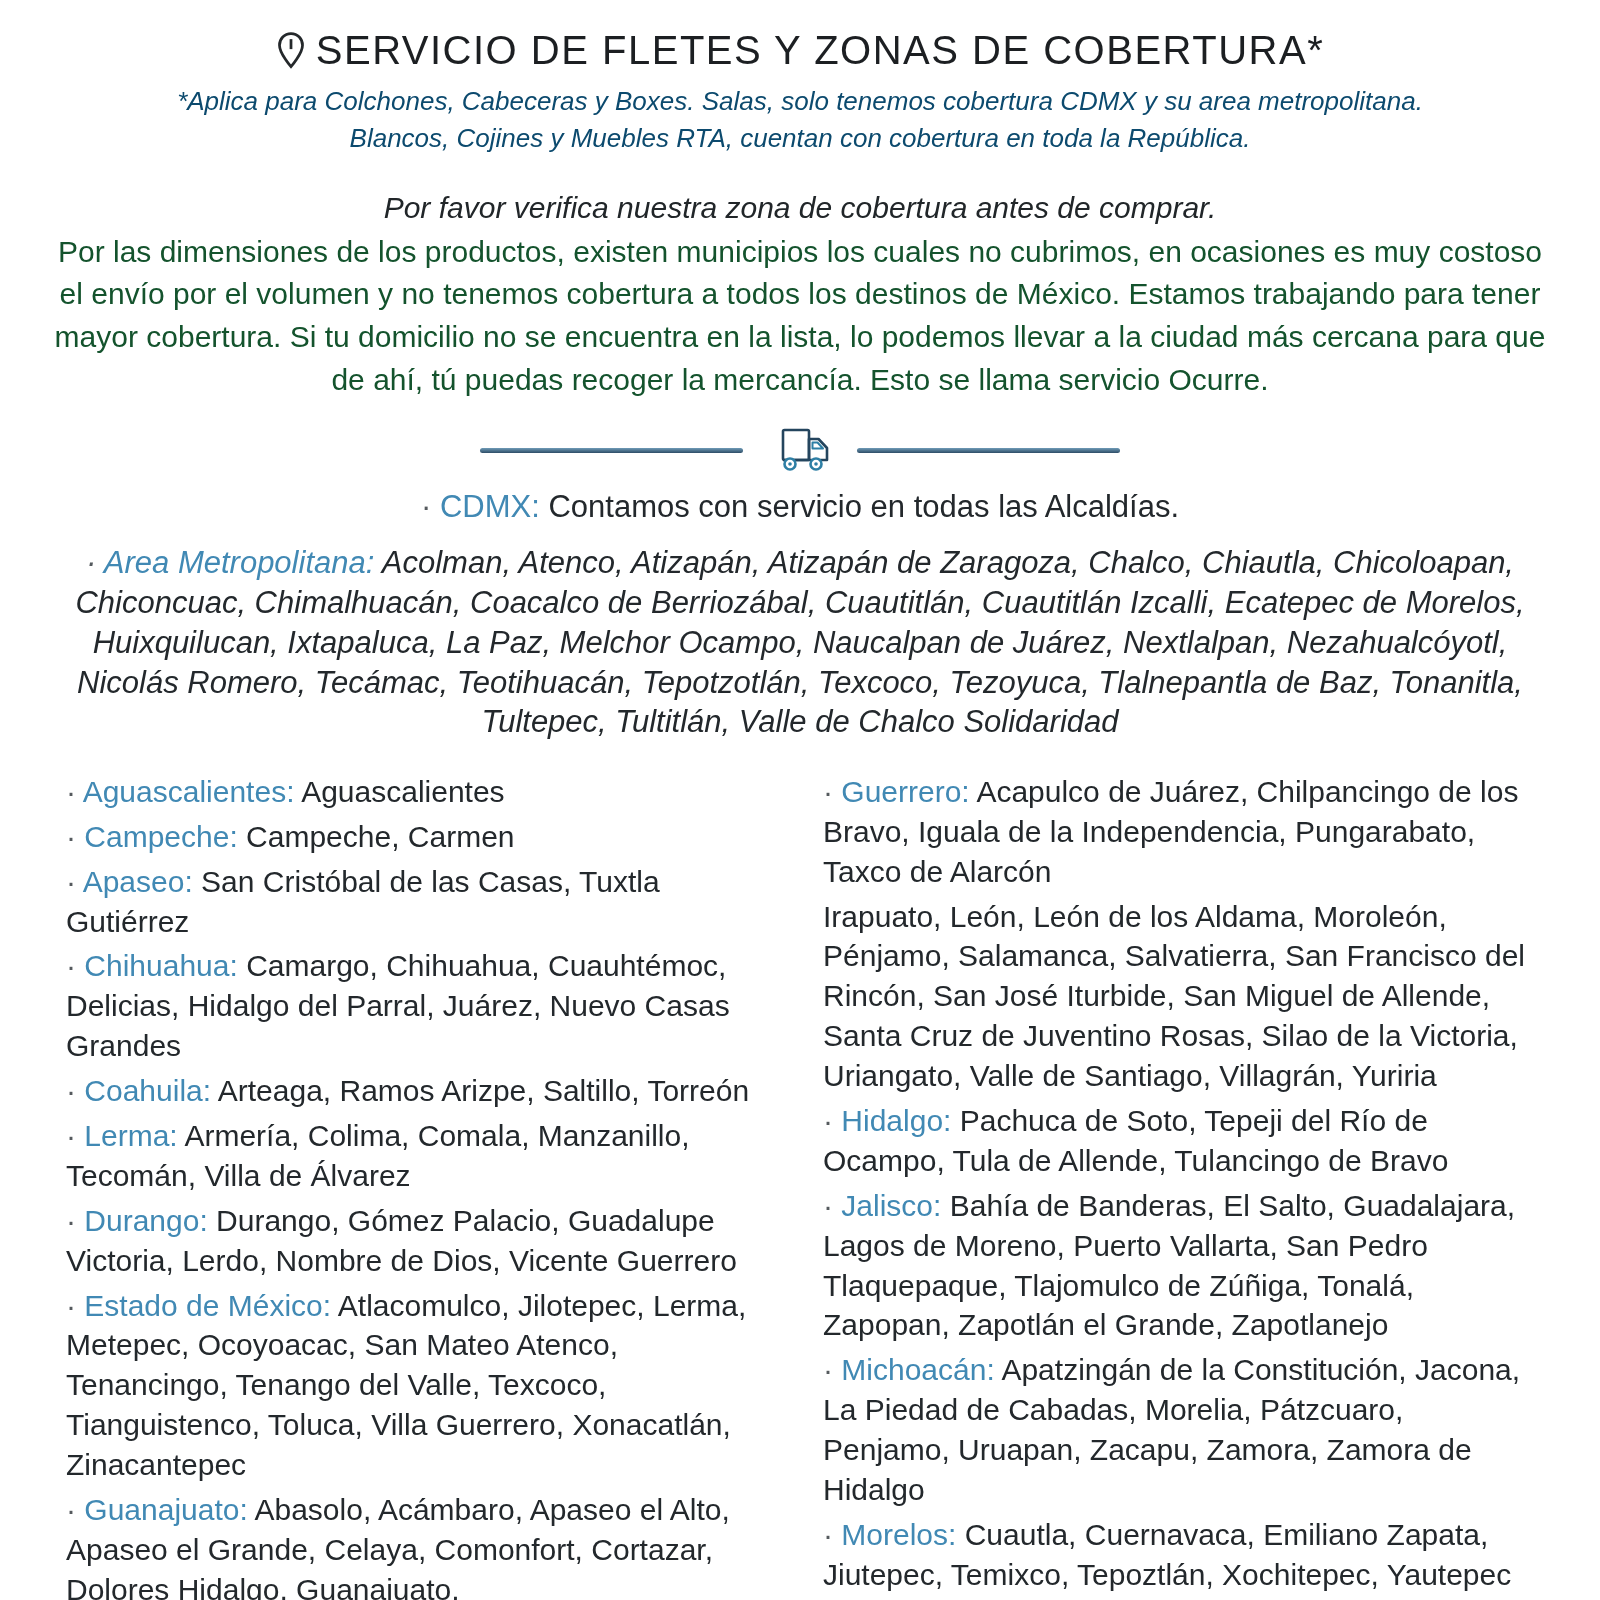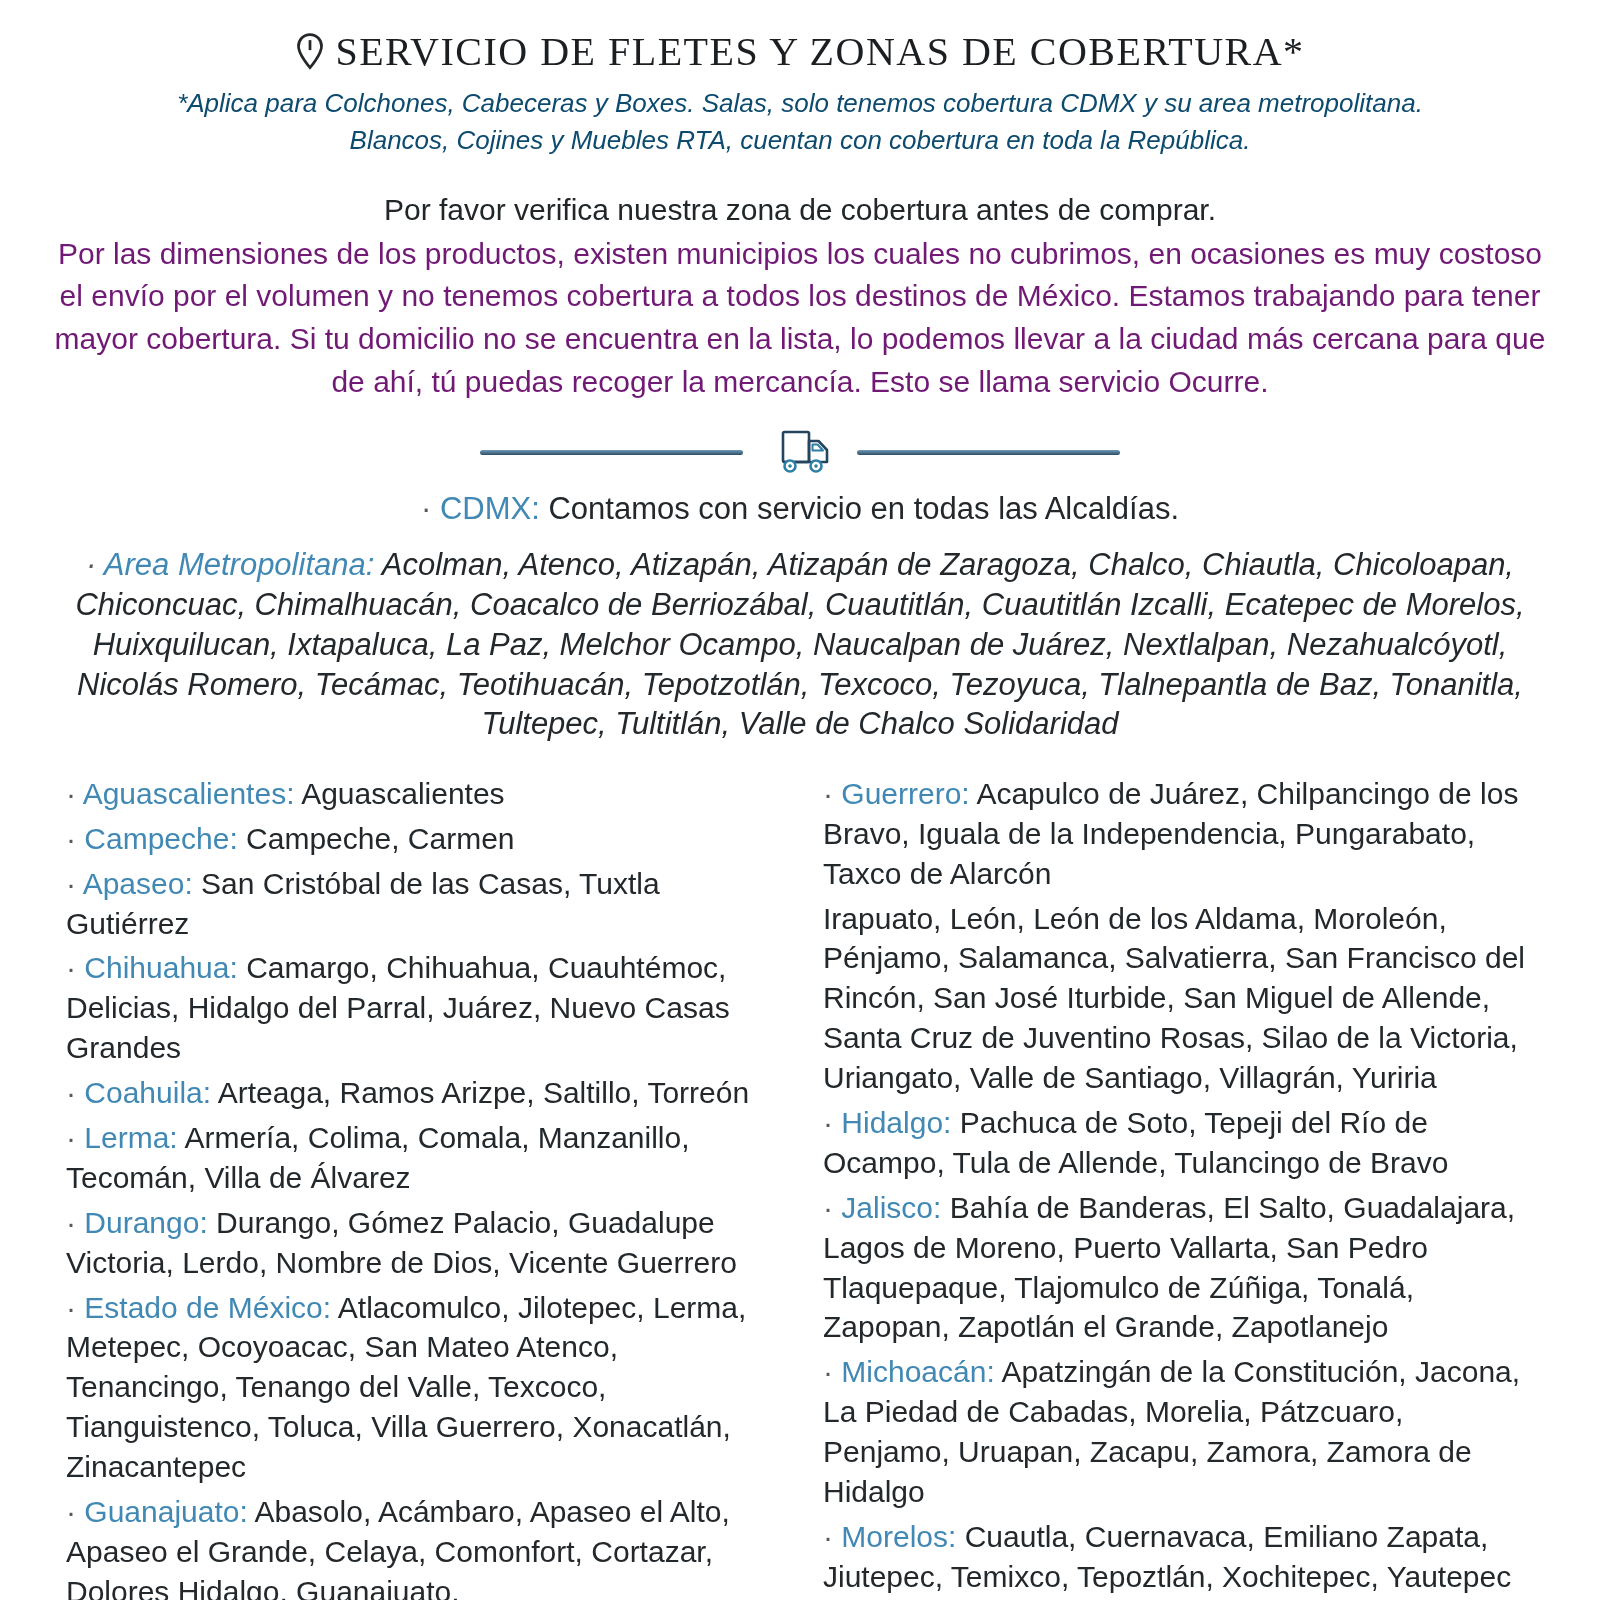--- a/index.html
+++ b/index.html
@@ -16,21 +16,20 @@
     padding: 22px 48px 30px 48px;
     background: #ffffff;
   }
   
   .title-row {
     display: flex;
     align-items: center;
     justify-content: center;
     gap: 10px;
     margin: 6px 0 10px 0;
-    font-family: Liberation Serif, serif;
   }
   .title {
     font-size: 40px;
     font-weight: 400;
     letter-spacing: 1.5px;
     color: #1c1f22;
     margin: 0;
   }
   .pin-icon svg { display: block; }
   .subtitle {
@@ -38,29 +37,30 @@
     font-style: italic;
     font-size: 26px;
     line-height: 1.42;
     color: #0c4a6e;
     margin: 0 auto 34px auto;
     max-width: 1340px;
   }
   
   .lead {
     text-align: center;
+    font-style: italic;
     font-size: 30px;
     color: #212629;
     margin: 0 0 6px 0;
   }
   .intro-body {
     text-align: center;
     font-size: 30px;
     line-height: 1.42;
-    color: #701a75;
+    color: #14532d;
     margin: 4px auto;
     max-width: 1500px;
   }
   
   .divider {
     display: flex;
     align-items: center;
     justify-content: center;
     gap: 26px;
     margin: 26px auto 14px auto;

